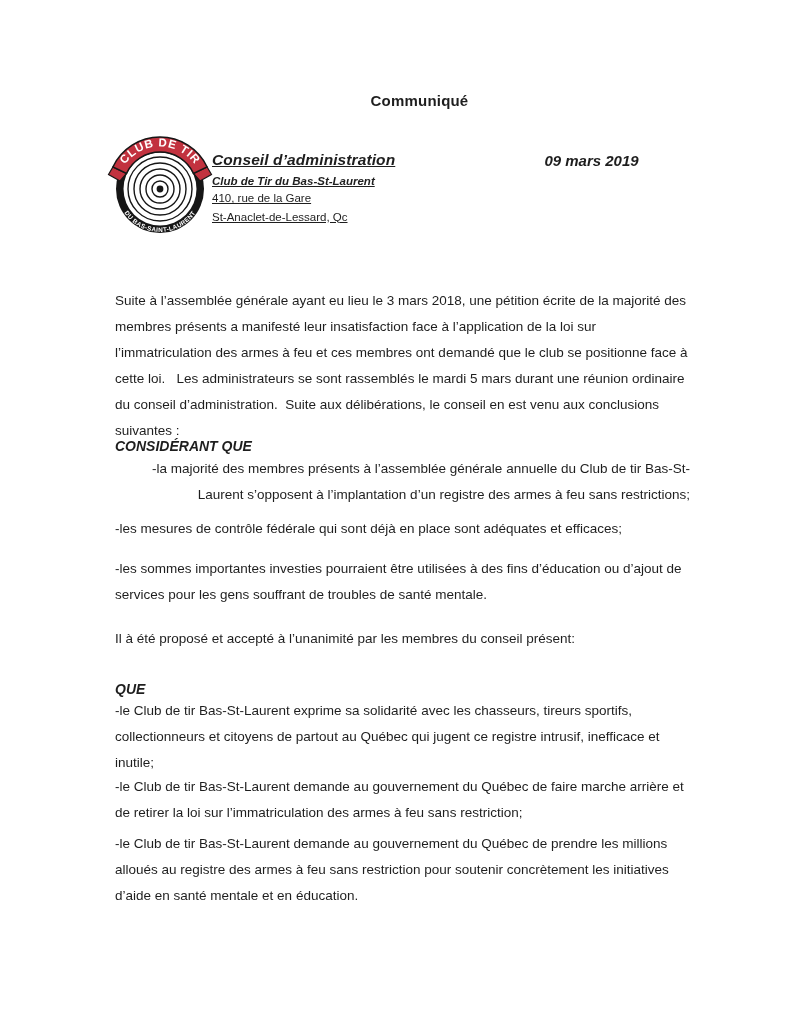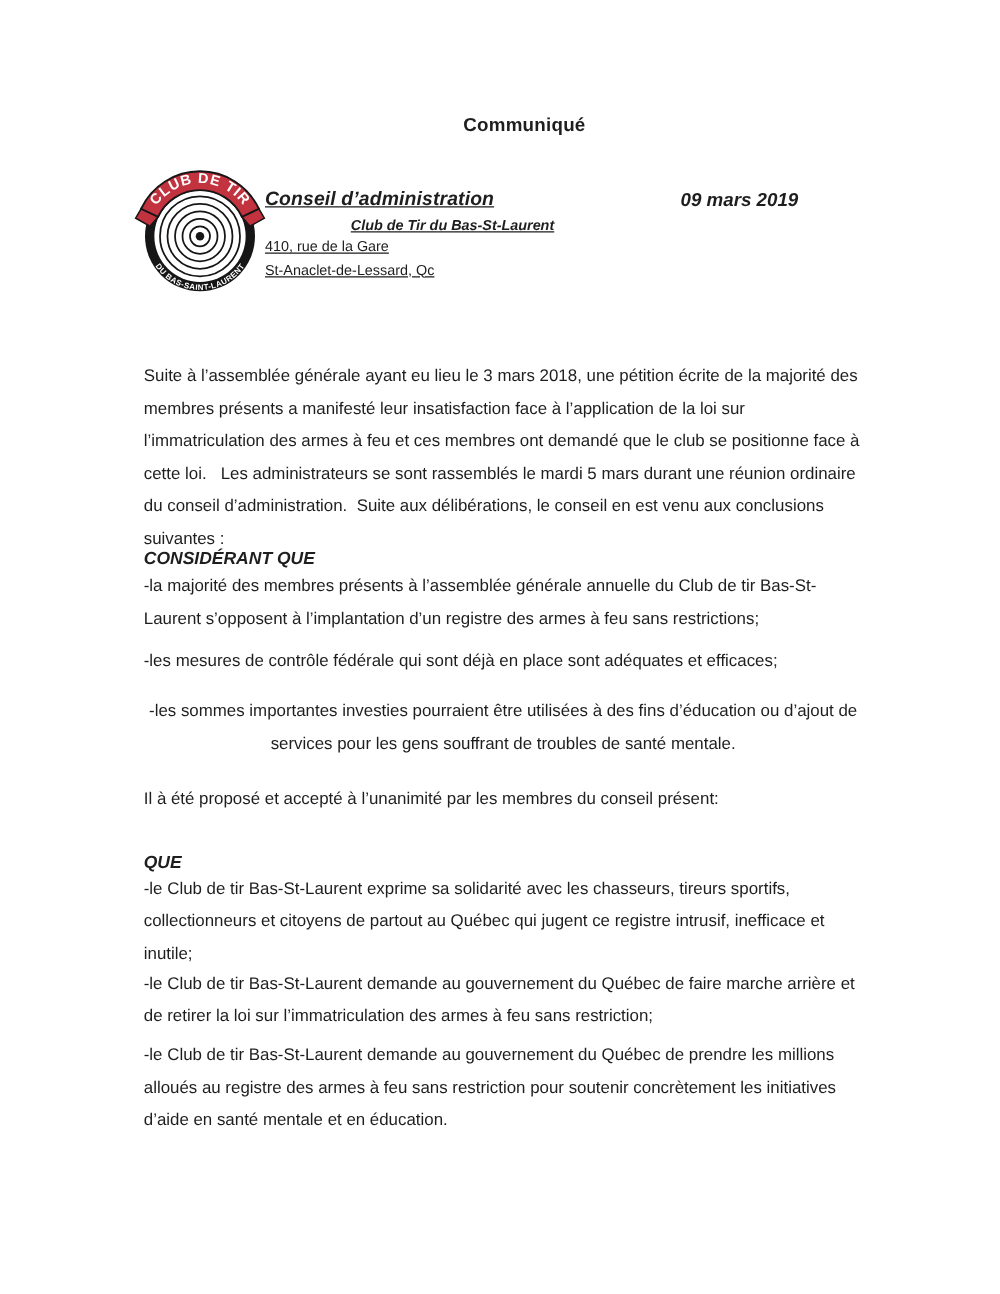--- a/index.html
+++ b/index.html
@@ -42,21 +42,20 @@
     font-size: 15.5px;
     font-weight: bold;
     font-style: italic;
     letter-spacing: 0.1px;
   }
   .org-name {
     margin-top: 6px;
     font-size: 11.5px;
     font-weight: bold;
     font-style: italic;
-    text-align: center;
   }
   .addr-line {
     font-size: 11.5px;
     line-height: 18.5px;
   }
   .addr-line.first { margin-top: 2px; }
   .doc-date {
     position: absolute;
     top: 152px; left: 500px;
     width: 183px;
@@ -75,23 +74,23 @@
     line-height: 26px;
     white-space: pre-wrap;
   }
   .heading {
     font-weight: bold;
     font-style: italic;
     font-size: 14px;
   }
   .b-intro        { top: 288px; }
   .b-cons-head    { top: 433px; }
-  .b-cons-0       { top: 456px; }
+  .b-cons-0       { top: 456px; text-align: right; }
   .b-cons-1       { top: 516px; }
-  .b-cons-2       { top: 556px; text-align: center; }
+  .b-cons-2       { top: 556px; }
   .b-proposal     { top: 626px; }
   .b-que-head     { top: 676px; }
   .b-que-0        { top: 698px; }
   .b-que-1        { top: 774px; }
   .b-que-2        { top: 831px; }
 </style>
 </head>
 <body>
 
 <div class="page">

